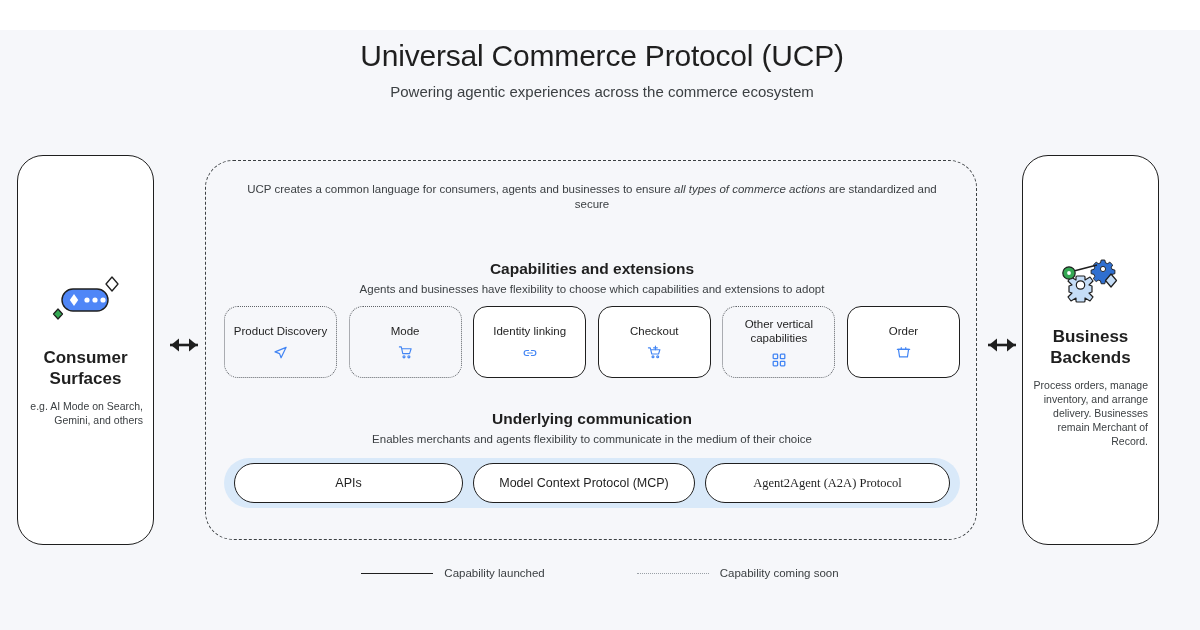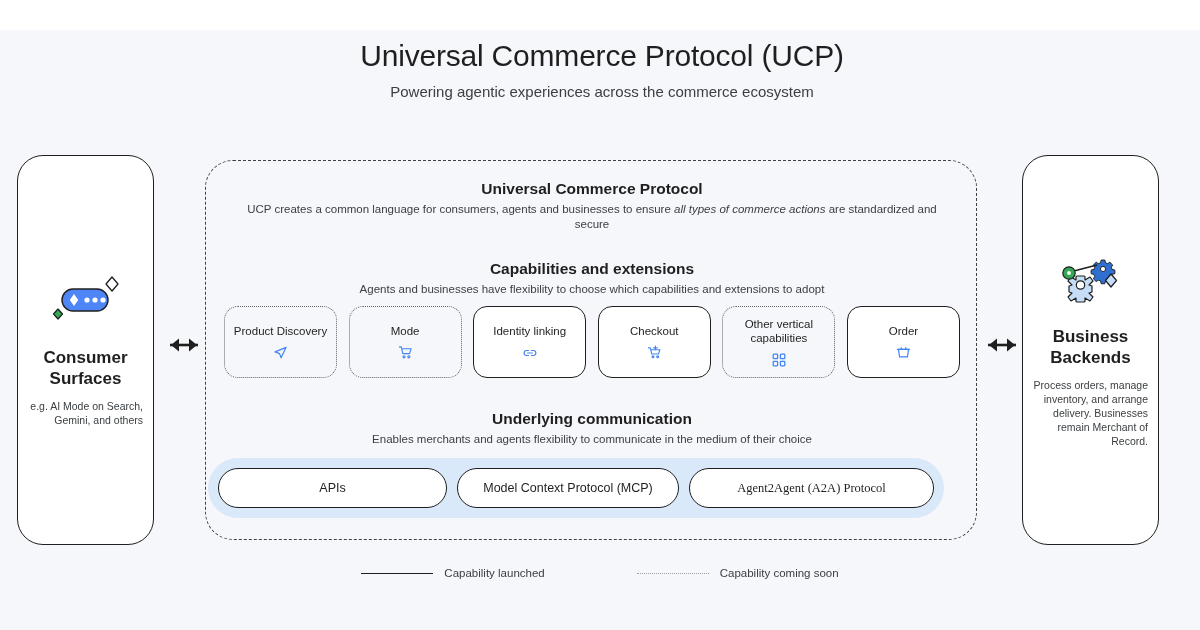--- a/index.html
+++ b/index.html
@@ -175,24 +175,24 @@
     height: 16px;
     display: flex;
     align-items: center;
     justify-content: center;
     color: #4285f4;
   }
 
   
   .comm-band {
     position: absolute;
-    left: 2px;
+    left: 18px;
     top: 297px;
     width: 736px;
-    height: 60px;
+    height: 50px;
     background: #d9e9f9;
     border-radius: 30px;
     display: flex;
     align-items: center;
     justify-content: space-between;
     padding: 0 10px;
   }
   .comm-pill {
     height: 40px;
     border: 1.5px solid #1f1f1f;
@@ -270,21 +270,20 @@
     <svg width="42" height="24" viewBox="0 0 42 24">
       <line x1="7" y1="12" x2="35" y2="12" stroke="#1f1f1f" stroke-width="2.6"></line>
       <path d="M8 12 L16 5.5 L16 18.5 Z" fill="#1f1f1f"></path>
       <path d="M34 12 L26 5.5 L26 18.5 Z" fill="#1f1f1f"></path>
     </svg>
   </div>
 
   <div class="main-panel">
 
     <div class="ucp-block">
-      <div class="section-title">Universal Commerce Protocol</div>
       <div class="section-sub">
         <span>UCP creates a common language for consumers, agents and businesses to ensure </span><i>all types of commerce actions</i><span> are standardized and secure</span>
       </div>
     </div>
 
     <div class="cap-block">
       <div class="section-title">Capabilities and extensions</div>
       <div class="section-sub">Agents and businesses have flexibility to choose which capabilities and extensions to adopt</div>
     </div>
 

